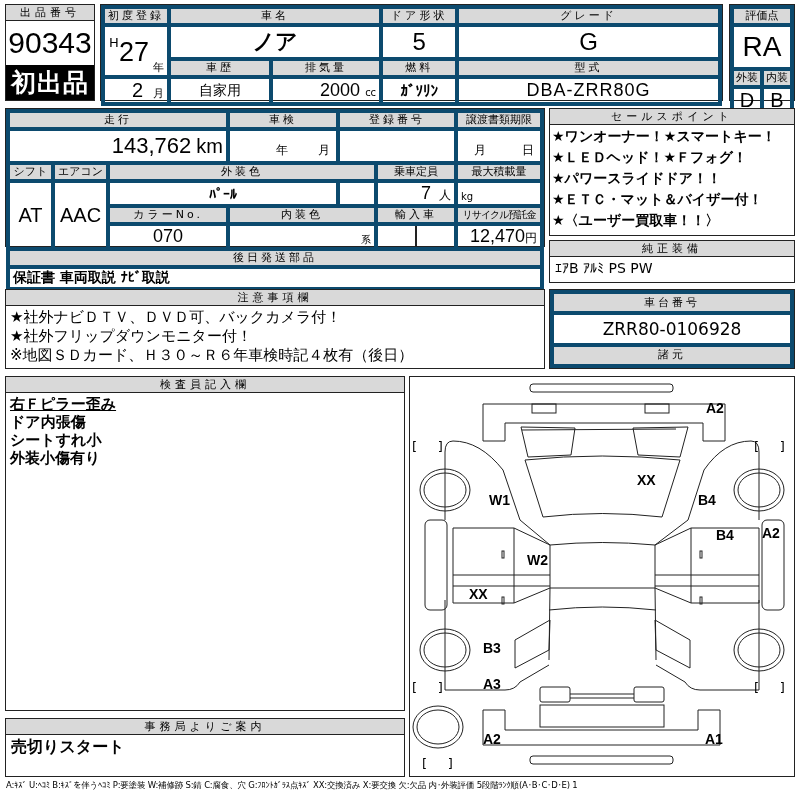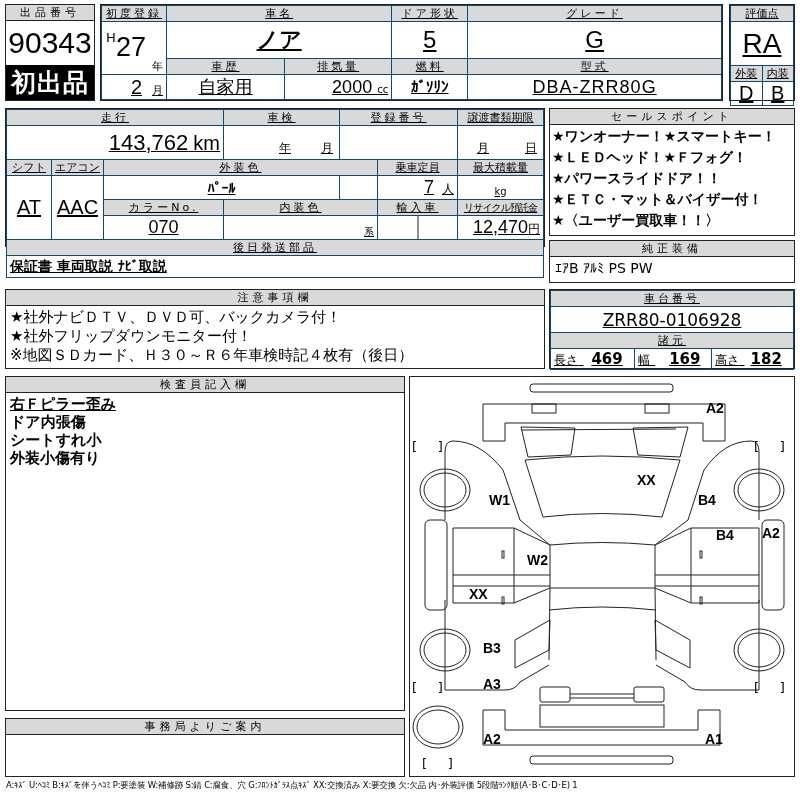--- a/index.html
+++ b/index.html
@@ -1,20 +1,20 @@
 <!DOCTYPE html>
 <html><head>
 <meta charset="utf-8">
 <style>
   * { box-sizing: border-box; margin: 0; padding: 0; }
   body { width: 800px; height: 800px; background: #fff; position: relative; overflow: hidden; font-family: "DejaVu Sans", sans-serif; color: #000; }
   .box { position: absolute; border: 1.5px solid #222; background: #fff; }
   .hdr { background: #d9d9d9; font-size: 11px; text-align: center; letter-spacing: 4px; border-bottom: 1px solid #222; height: 16px; line-height: 15px; white-space: nowrap; overflow: hidden; }
   table.g { border-collapse: collapse; width: 100%; height: 100%; }
-  table.g td { border: 1px solid #0c4a6e; padding: 0 3px; vertical-align: middle; text-decoration: underline; }
+  table.g td { border: 4px solid #0c4a6e; padding: 0 3px; vertical-align: middle; }
   table.g td.h { background: #d9d9d9; font-size: 11px; text-align: center; letter-spacing: 3px; height: 16px; line-height: 14px; white-space: nowrap; }
   .big { font-family: "Liberation Sans Narrow", "Liberation Sans", sans-serif; }
   .val { text-align: center; font-size: 20px; }
   .unit { font-size: 10px; }
   .cell-flex { display: flex; align-items: flex-end; justify-content: flex-end; gap: 18px; height: 100%; font-size: 12px; padding: 0 6px 2px 0; }
   .lines { font-size: 15px; font-weight: bold; line-height: 19px; padding: 2px 4px; white-space: nowrap; }
   .diag-label { position: absolute; font-family: "Liberation Sans", sans-serif; font-size: 14px; font-weight: bold; }
   .legend { position: absolute; left: 6px; top: 780px; font-size: 8.5px; white-space: nowrap; letter-spacing: -0.2px; }
 </style>
 </head>
@@ -48,21 +48,21 @@
     <tr>
       <td class="h">車歴</td>
       <td class="h" style="width:85px">排気量</td>
       <td class="h">燃料</td>
       <td class="h">型式</td>
     </tr>
     <tr>
       <td style="height:22px;text-align:right;white-space:nowrap;padding-left:14px;">
         <span class="big" style="font-size:20px;margin-right:10px;">2</span><span style="font-size:11px;">月</span>
       </td>
-      <td class="val" style="font-size:18px;">自家用</td>
+      <td class="val" style="font-size:14px;">自家用</td>
       <td style="text-align:right;white-space:nowrap;">
         <span class="big" style="font-size:18px;margin-left:44px;">2000</span> <span class="unit">cc</span>
       </td>
       <td class="val" style="font-size:15px;font-weight:bold;">ｶﾞｿﾘﾝ</td>
       <td class="val big" style="font-size:18px;letter-spacing:1px;">DBA-ZRR80G</td>
     </tr>
   </tbody>
     </table>
 </div>
 
@@ -122,21 +122,21 @@
       <td class="h" style="width:86px;letter-spacing:0">最大積載量</td>
     </tr>
     <tr>
       <td rowspan="3" class="val big" style="font-size:20px;">AT</td>
       <td rowspan="3" class="val big" style="font-size:20px;">AAC</td>
       <td colspan="3" class="val" style="font-size:14px;font-weight:bold;height:24px;">ﾊﾟｰﾙ</td>
       <td style="width:38px"></td>
       <td style="text-align:right;white-space:nowrap;">
         <span class="big" style="font-size:18px;margin-right:8px;">7</span><span style="font-size:12px;">人</span>
       </td>
-      <td style="text-align:center;vertical-align:bottom;">
+      <td style="text-align:left;vertical-align:bottom;">
         <span></span><span class="unit">kg</span>
       </td>
     </tr>
     <tr>
       <td class="h" style="width:120px">カラーNo.</td>
       <td class="h" colspan="3">内装色</td>
       <td class="h">輸入車</td>
       <td class="h" style="letter-spacing:-1px;font-size:10px;">リサイクル預託金</td>
     </tr>
     <tr>
@@ -188,41 +188,37 @@
     <tbody>
         <tr>
           <td class="h" colspan="3">車台番号</td>
         </tr>
     <tr>
           <td colspan="3" class="val" style="font-size:17px;height:26px;">ZRR80-0106928</td>
         </tr>
     <tr>
           <td class="h" colspan="3">諸元</td>
         </tr>
-    <tr>
-      <td style="white-space:nowrap;"><span style="font-size:12px;">長さ</span> <b style="font-size:15px;margin-left:8px;">469</b></td>
-      <td style="white-space:nowrap;"><span style="font-size:12px;">幅</span> <b style="font-size:15px;margin-left:14px;">169</b></td>
-      <td style="white-space:nowrap;"><span style="font-size:12px;">高さ</span> <b style="font-size:15px;margin-left:6px;">182</b></td>
-    </tr>
   </tbody>
     </table>
 </div>
 
 <div class="box" style="left:5px;top:376px;width:400px;height:335px;">
   <div class="hdr">検査員記入欄</div>
   <div class="lines" style="font-size:15px;line-height:18px;">
     <div style="text-decoration:underline;">右Ｆピラー歪み</div>
     <div>ドア内張傷</div>
     <div>シートすれ小</div>
     <div>外装小傷有り</div>
   </div>
 </div>
 
 <div class="box" style="left:5px;top:718px;width:400px;height:59px;">
   <div class="hdr">事務局よりご案内</div>
+  <div style="font-size:16px;font-weight:bold;padding:2px 5px;">売切りスタート</div>
 </div>
 
 <div class="box" style="left:409px;top:376px;width:386px;height:401px;">
   <svg width="386" height="401" viewBox="409 376 386 401" style="position:absolute;left:-1.5px;top:-1.5px;" fill="none" stroke="#222" stroke-width="1">
 
     <rect x="530" y="384" width="143" height="8" rx="3"></rect>
 
     <path d="M483 404 h242 v37 h-22 v-18 h-198 v18 h-22 z"></path>
     <rect x="532" y="404" width="24" height="9"></rect>
     <rect x="645" y="404" width="24" height="9"></rect>

